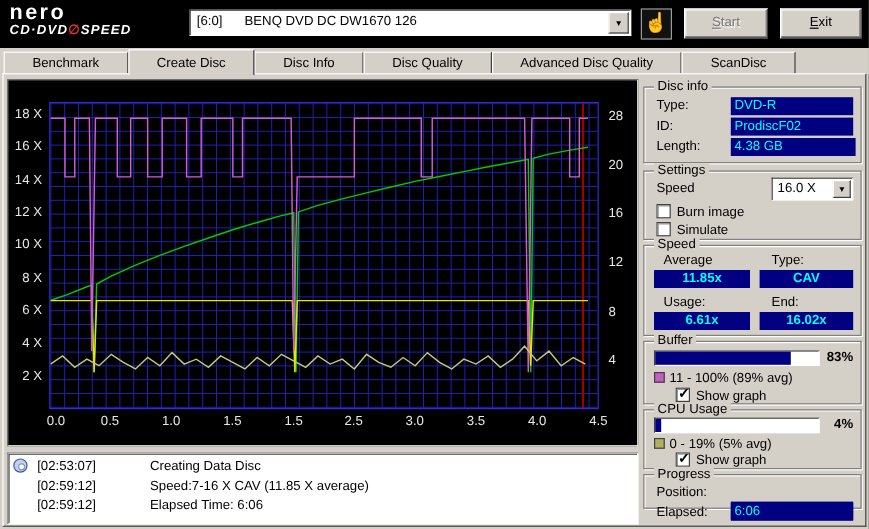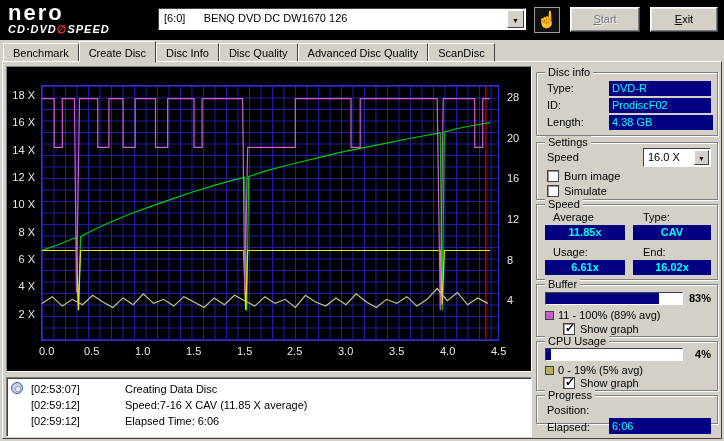--- a/index.html
+++ b/index.html
@@ -2,21 +2,21 @@
 <html><head>
 <meta charset="utf-8">
 <style>
   *{box-sizing:border-box;margin:0;padding:0}
   html,body{width:724px;height:441px}
   body{position:relative;overflow:hidden;background:#d4d0c8;font-family:"Liberation Sans",sans-serif;font-size:11px;color:#000}
 
   
   .topbar{position:absolute;left:0;top:0;width:724px;height:40px;background:#000}
   .logo{position:absolute;left:8px;top:1px;color:#fff;line-height:1.05}
-  .logo .brand{font-size:22px;font-weight:bold;letter-spacing:2px}
+  .logo .brand{font-size:18px;font-weight:bold;letter-spacing:2px}
   .logo .product{font-size:11px;font-style:italic;font-weight:bold;letter-spacing:1px}
   .logo .sym{color:#e03030;font-weight:bold;font-style:normal}
 
   .combo{position:absolute;left:158px;top:8px;width:368px;height:22px;background:#fff;
          border:1px solid;border-color:#404040 #fff #fff #404040}
   .combo .value{position:absolute;left:5px;top:3px;white-space:pre}
   .combo .arrow-btn{position:absolute;right:1px;top:1px;width:17px;height:18px;background:#d4d0c8;
          border:1px solid;border-color:#fff #404040 #404040 #fff;text-align:center;line-height:16px}
   .combo .arrow-btn::after{content:"▼";font-size:7px}
 
@@ -26,21 +26,21 @@
 
   .btn{position:absolute;height:25px;background:#d4d0c8;border:1px solid;border-color:#fff #404040 #404040 #fff;
        box-shadow:inset -1px -1px 0 #808080,inset 1px 1px 0 #f0f0f0;text-align:center;line-height:22px}
   .btn .cap{display:block}
   .ul-first::first-letter{text-decoration:underline}
   .btn.start{left:570px;top:7px;width:70px;color:#7b7b7b;text-shadow:1px 1px 0 #efefef}
   .btn.exit{left:650px;top:7px;width:68px}
 
   
   .tabbar{position:absolute;left:0;top:40px;width:724px;height:22px;background:#d4d0c8;padding-left:3px;white-space:nowrap}
-  .tab{position:relative;display:inline-block;vertical-align:bottom;height:19px;margin-top:3px;padding:3px 9px 0;
+  .tab{position:relative;display:inline-block;vertical-align:bottom;height:19px;margin-top:3px;padding:3px 23px 0;
        background:#d4d0c8;border:1px solid;border-color:#fff #404040 #404040 #fff;border-bottom:none;cursor:pointer}
   .tab.active{height:22px;margin-top:0;padding-top:5px;z-index:3;border-bottom:1px solid #d4d0c8;margin-bottom:-1px}
   .tabpage{position:absolute;left:2px;top:61px;width:720px;height:378px;background:#d4d0c8;
        border:1px solid;border-color:#fff #404040 #404040 #fff}
 
   
   .chart{position:absolute;left:6px;top:66px;width:526px;height:306px;background:#000;
        border:1px solid;border-color:#808080 #fff #fff #808080}
   .plot{position:absolute;left:34px;top:18px;width:458px;height:256px;background:#000;border:1px solid #2e2ed6;
        background-image:linear-gradient(#2020ae 1px,transparent 1px),linear-gradient(90deg,#2020ae 1px,transparent 1px);

